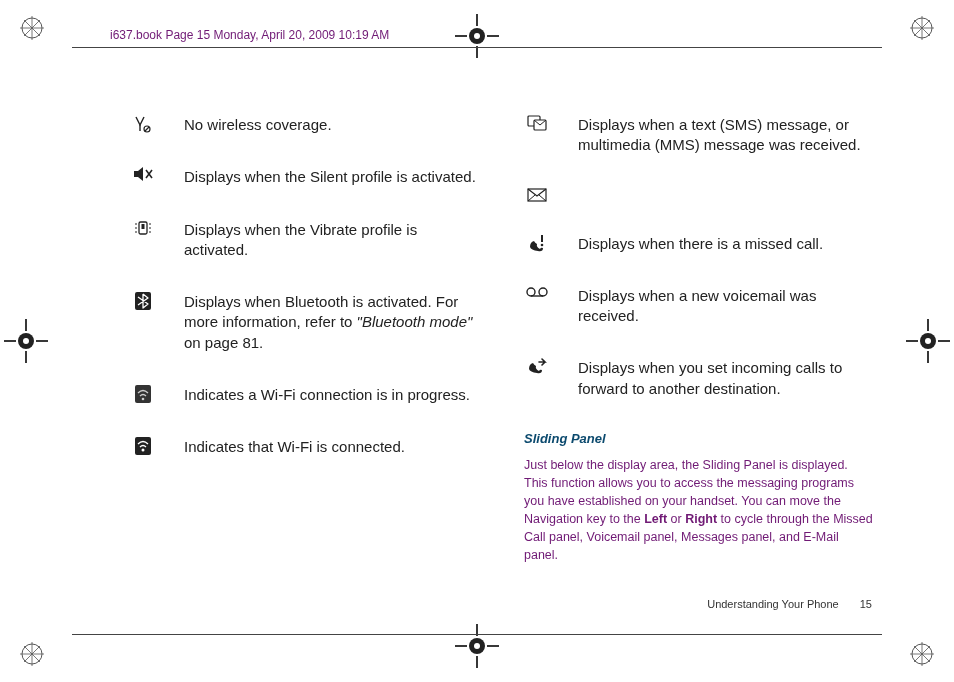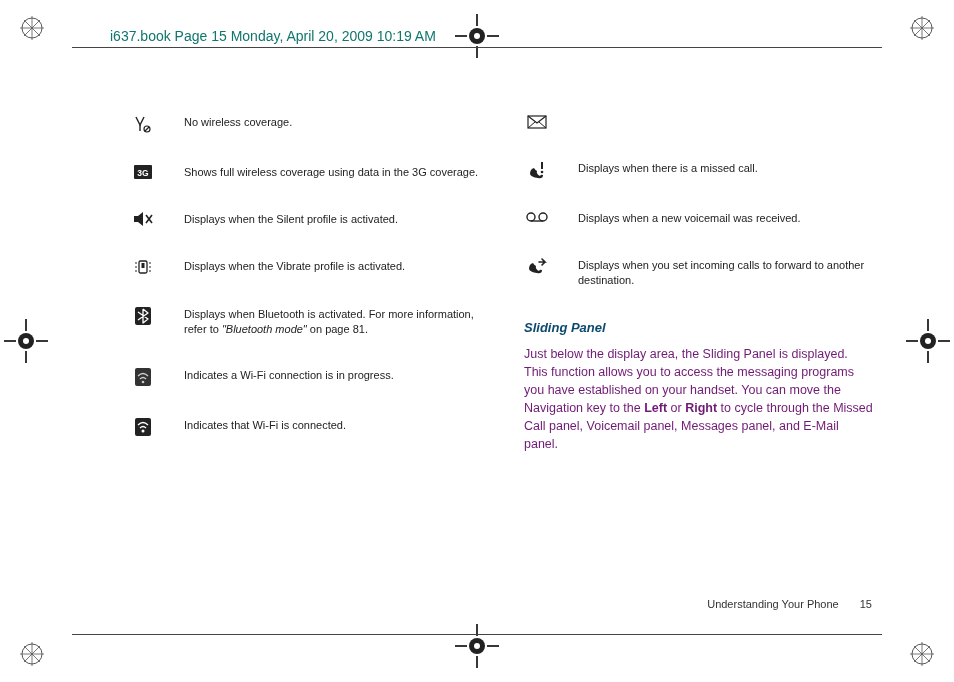--- a/index.html
+++ b/index.html
@@ -34,22 +34,22 @@
     .ch-bot  { bottom: 14px; left: 50%; transform: translateX(-50%); }
     .ch-left { top: 50%; left: 4px; transform: translateY(-50%); }
     .ch-right{ top: 50%; right: 4px; transform: translateY(-50%); }
 
     .hrule-top { position: absolute; top: 47px; left: 72px; right: 72px; height: 1px; background: #444;}
     .hrule-bot { position: absolute; bottom: 47px; left: 72px; right: 72px; height: 1px; background: #444;}
 
     .header-text {
       position: absolute;
       top: 28px; left: 110px;
-      font-size: 14px;
-      color: #0f766e;
+      font-size: 12px;
+      color: #701a75;
     }
 
     
     .page {
       position: absolute;
       top: 115px; bottom: 95px;
       left: 130px; right: 80px;
       display: flex;
       gap: 44px;
     }
@@ -67,21 +67,21 @@
     .icon-cell {
       width: 26px;
       flex: 0 0 26px;
       display: flex;
       align-items: flex-start;
       justify-content: center;
     }
     .icon-cell svg { display: block; }
     .desc {
       flex: 1;
-      font-size: 11px;
+      font-size: 15px;
       line-height: 1.35;
       color: #222;
     }
     .heading {
       color: #0c4a6e;
       font-weight: bold;
       font-style: italic;
       font-size: 13px;
       margin: 0 0 10px 0;
     }
@@ -212,29 +212,20 @@
         <svg width="18" height="18" viewBox="0 0 18 18">
             <polyline points="2,2 6,10 10,2" fill="none" stroke="#222" stroke-width="1.4"></polyline>
             <line x1="6" y1="10" x2="6" y2="16" stroke="#222" stroke-width="1.4"></line>
             <circle cx="13" cy="14" r="3" fill="none" stroke="#222" stroke-width="1.2"></circle>
             <line x1="11" y1="16" x2="15" y2="12" stroke="#222" stroke-width="1.2"></line>
           </svg>
       </div>
       <div class="desc">No wireless coverage.</div>
     </div>
 
-    <div class="row">
-      <div class="icon-cell">
-        <svg width="18" height="14" viewBox="0 0 18 14">
-            <rect x="0" y="0" width="18" height="14" fill="#222" rx="1"></rect>
-            <text x="9" y="10.5" font-size="8.5" font-family="Arial" font-weight="bold" fill="#fff" text-anchor="middle">3G</text>
-          </svg>
-      </div>
-      <div class="desc">Shows full wireless coverage using data in the 3G coverage.</div>
-    </div>
 
     <div class="row">
       <div class="icon-cell">
         <svg width="20" height="14" viewBox="0 0 20 14">
             <polygon points="1,4 5,4 10,0 10,14 5,10 1,10" fill="#222"></polygon>
             <line x1="13" y1="3" x2="19" y2="11" stroke="#222" stroke-width="1.5"></line>
             <line x1="19" y1="3" x2="13" y2="11" stroke="#222" stroke-width="1.5"></line>
           </svg>
       </div>
       <div class="desc">Displays when the Silent profile is activated.</div>
@@ -287,20 +278,30 @@
             <path d="M3 7 Q8 2 13 7" fill="none" stroke="#fff" stroke-width="1.3"></path>
             <path d="M5 10 Q8 7 11 10" fill="none" stroke="#fff" stroke-width="1.3"></path>
             <circle cx="8" cy="13" r="1.5" fill="#fff"></circle>
           </svg>
       </div>
       <div class="desc">Indicates that Wi-Fi is connected.</div>
     </div>
   </div>
 
   <div class="col">
+    <div class="row">
+      <div class="icon-cell">
+        <svg width="20" height="16" viewBox="0 0 20 16">
+            <rect x="1" y="1" width="12" height="10" rx="1" fill="none" stroke="#222" stroke-width="1.2"></rect>
+            <rect x="7" y="5" width="12" height="10" rx="1" fill="#fff" stroke="#222" stroke-width="1.2"></rect>
+            <polyline points="7,5 13,10 19,5" fill="none" stroke="#222" stroke-width="1"></polyline>
+          </svg>
+      </div>
+      <div class="desc">Displays when a text (SMS) message, or multimedia (MMS) message was received.</div>
+    </div>
 
     <div class="row">
       <div class="icon-cell">
         <svg width="20" height="14" viewBox="0 0 20 14">
             <rect x="1" y="1" width="18" height="12" fill="none" stroke="#222" stroke-width="1.2"></rect>
             <polyline points="1,1 10,8 19,1" fill="none" stroke="#222" stroke-width="1.2"></polyline>
             <line x1="1" y1="13" x2="8" y2="7" stroke="#222" stroke-width="1"></line>
             <line x1="19" y1="13" x2="12" y2="7" stroke="#222" stroke-width="1"></line>
           </svg>
       </div>

